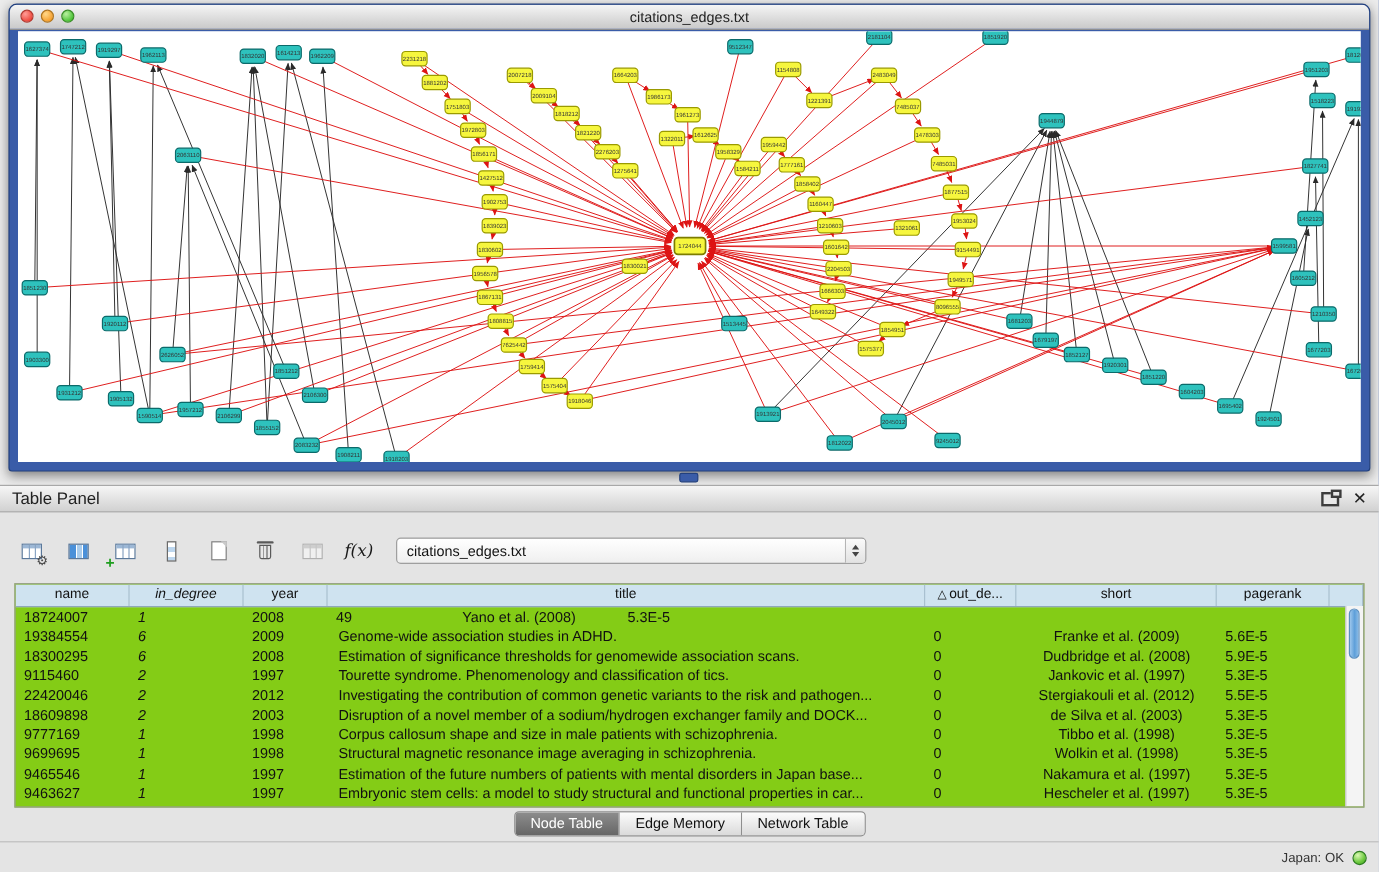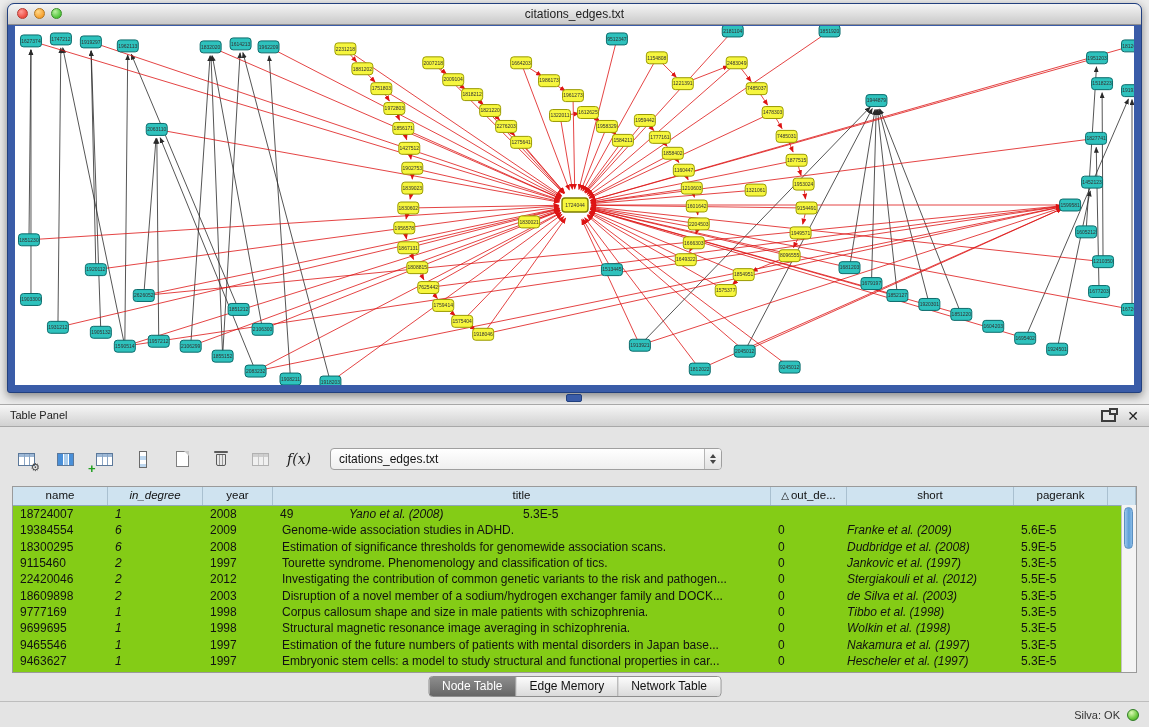--- a/index.html
+++ b/index.html
@@ -27,21 +27,21 @@
   .n-label{font-size:5px;fill:#333;text-anchor:middle;}
 
   
   #splitter{position:absolute;left:566px;top:394px;width:16px;height:8px;background:#3a5ca8;
     border:1px solid #22407e;border-radius:2px;box-sizing:border-box;}
 
   
   #table-panel{position:absolute;left:0;top:404px;width:1149px;height:323px;background:#e4e4e4;}
   .panel-header{height:23px;background:linear-gradient(#f6f6f6,#d1d1d1);
     border-top:1px solid #a8a8a8;border-bottom:1px solid #a8a8a8;position:relative;box-sizing:border-box;}
-  .panel-title{font-size:11px;color:#222;line-height:21px;padding-left:10px;}
+  .panel-title{font-size:14px;color:#222;line-height:21px;padding-left:10px;}
   .ph-icons{position:absolute;right:10px;top:0;height:21px;display:flex;align-items:center;gap:11px;}
   .float-icon{width:11px;height:8px;border:2px solid #3c3c3c;position:relative;background:#e8e8e8;}
   .float-icon span{position:absolute;right:-4px;top:-4px;width:5px;height:3px;border:2px solid #3c3c3c;background:#e8e8e8;display:block;}
   .close-icon{font-size:14px;font-weight:bold;color:#222;line-height:1;font-family:"DejaVu Sans",sans-serif;}
 
   .toolbar{position:absolute;left:12px;top:40px;height:30px;display:flex;align-items:center;gap:11px;}
   .tool{width:28px;height:24px;display:flex;align-items:center;justify-content:center;position:relative;}
   .mini-table{width:17px;height:13px;background:#fff;border:1px solid #5b789a;position:relative;box-sizing:border-box;}
   .mini-table .hd{position:absolute;left:0;top:0;right:0;height:3px;background:#9db8d6;}
   .mini-table .v1{position:absolute;left:5px;top:0;bottom:0;width:1px;background:#8aa5c4;}
@@ -68,21 +68,21 @@
 
   .tablebox{position:absolute;left:12px;top:82px;width:1125px;height:187px;background:#84cc16;
      border:1px solid #9a9a9a;box-sizing:border-box;overflow:hidden;}
   .thead{display:flex;height:18px;background:#cfe3f0;border-bottom:1px solid #8fa8b8;}
   .hcell{font-size:11.5px;line-height:17px;text-align:center;border-right:1px solid #a9c0d0;box-sizing:border-box;color:#111;}
   .sort-tri{font-size:10px;margin-right:2px;font-family:"DejaVu Sans",sans-serif;}
   .c0{width:95px;} .c1{width:95px;font-style:italic;} .c2{width:70px;} .c3{width:498px;} .c4{width:76px;} .c5{width:167px;} .c6{width:94px;} .cf{flex:1;}
   .trow{display:flex;height:16.3px;align-items:center;}
   .tcell{font-size:12px;white-space:nowrap;overflow:hidden;text-overflow:ellipsis;box-sizing:border-box;padding-left:7px;color:#111;}
   .tcell.c3{padding-left:9px;}
-  .tcell.c5{text-align:left;padding-left:0;font-style:italic;}
+  .tcell.c5{text-align:center;padding-left:0;}
   .scrollbar{position:absolute;right:0;top:18px;bottom:0;width:15px;background:#f4f4f4;border-left:1px solid #c4c4c4;box-sizing:border-box;}
   .sthumb{position:absolute;left:2px;top:2px;width:9px;height:42px;border-radius:5px;
      background:linear-gradient(90deg,#9cc6ec,#5e9fd9 55%,#8abbe6);border:1px solid #5a8fc0;box-sizing:border-box;}
 
   .tabbar{position:absolute;left:50%;transform:translateX(-50%);top:272px;height:19px;display:flex;
      border:1px solid #8e8e8e;border-radius:4px;overflow:hidden;background:#eee;}
   .tab{font-size:12px;line-height:19px;padding:0 13px;background:linear-gradient(#fcfcfc,#dadada);color:#111;border-right:1px solid #8e8e8e;}
   .tab:last-child{border-right:none;}
   .tab.sel{background:linear-gradient(#8d8d8d,#666666);color:#fff;}
 
@@ -873,16 +873,16 @@
     </div>
   </div>
 
   <div class="tabbar">
     <div class="tab sel">Node Table</div>
     <div class="tab">Edge Memory</div>
     <div class="tab">Network Table</div>
   </div>
 
   <div class="statusbar">
-    <span class="mem-label">Silva: OK</span>
+    <span class="mem-label">Japan: OK</span>
     <span class="mem-dot"></span>
   </div>
 </div>
 
 </body></html>

